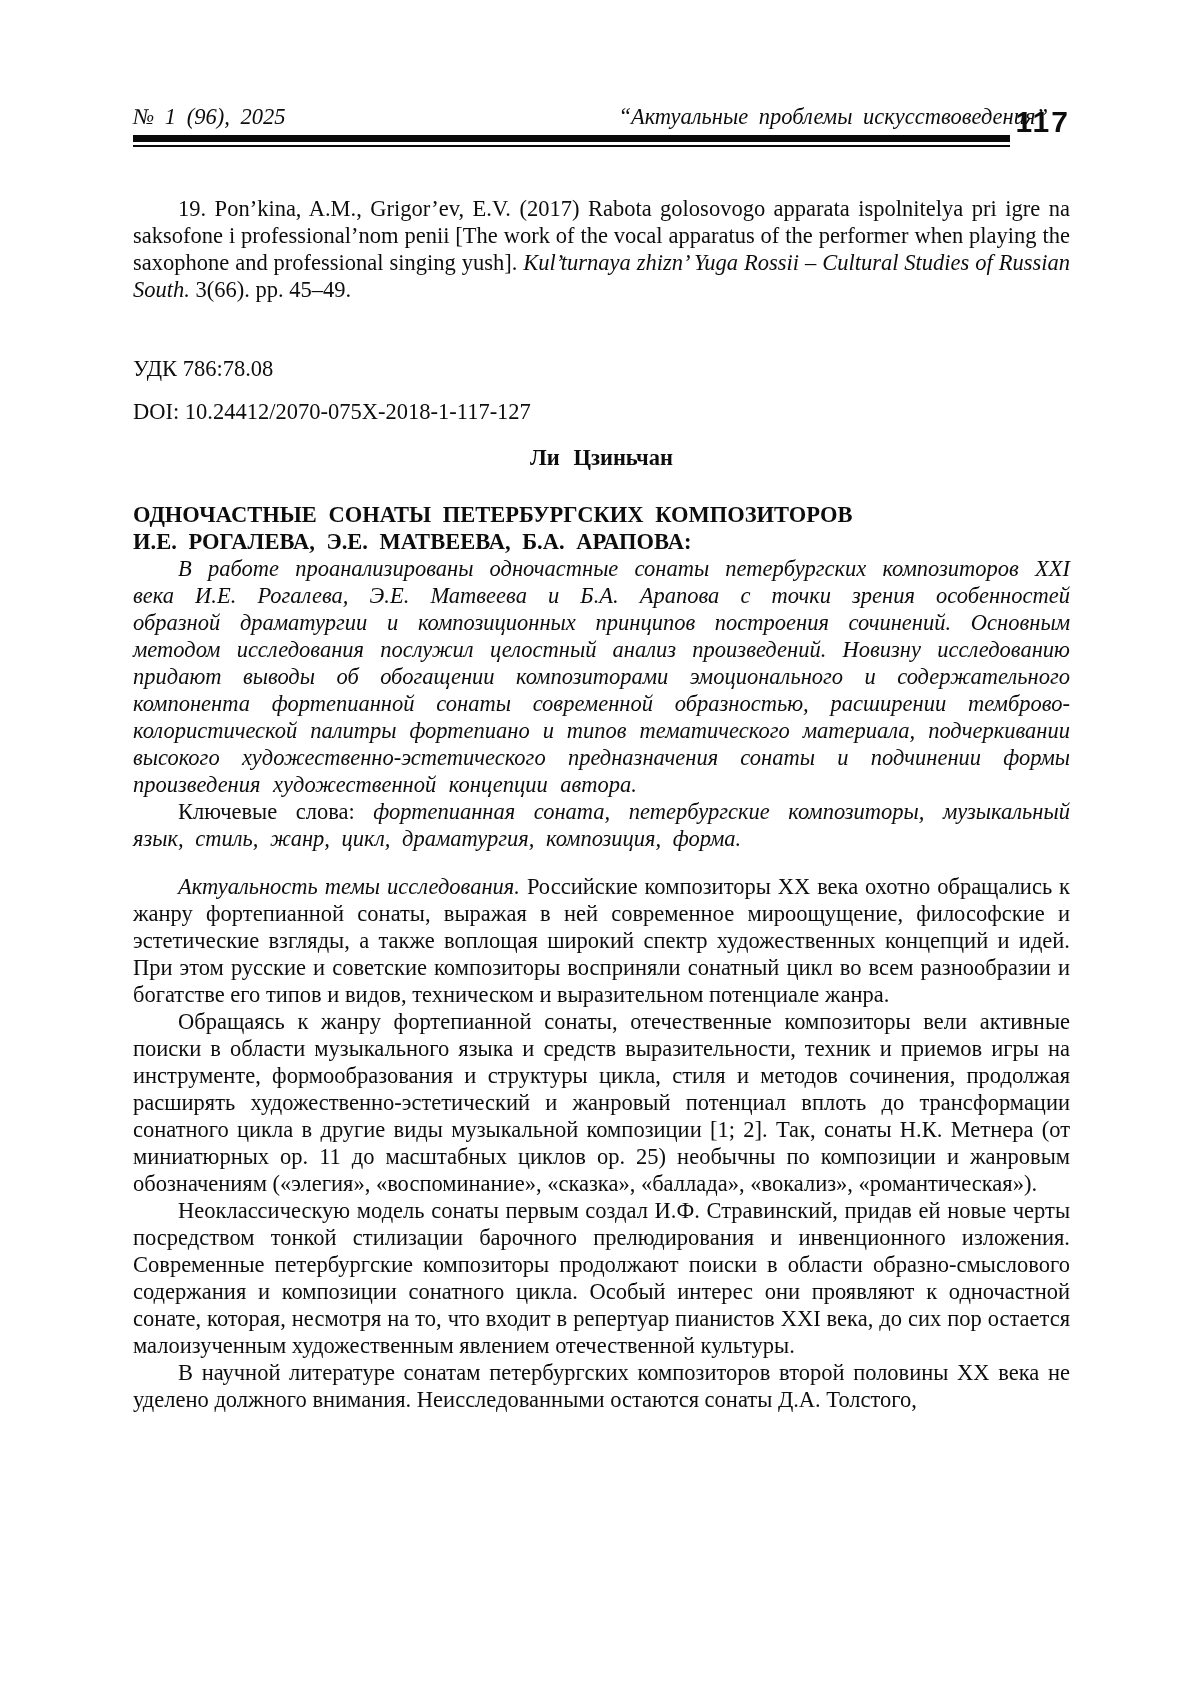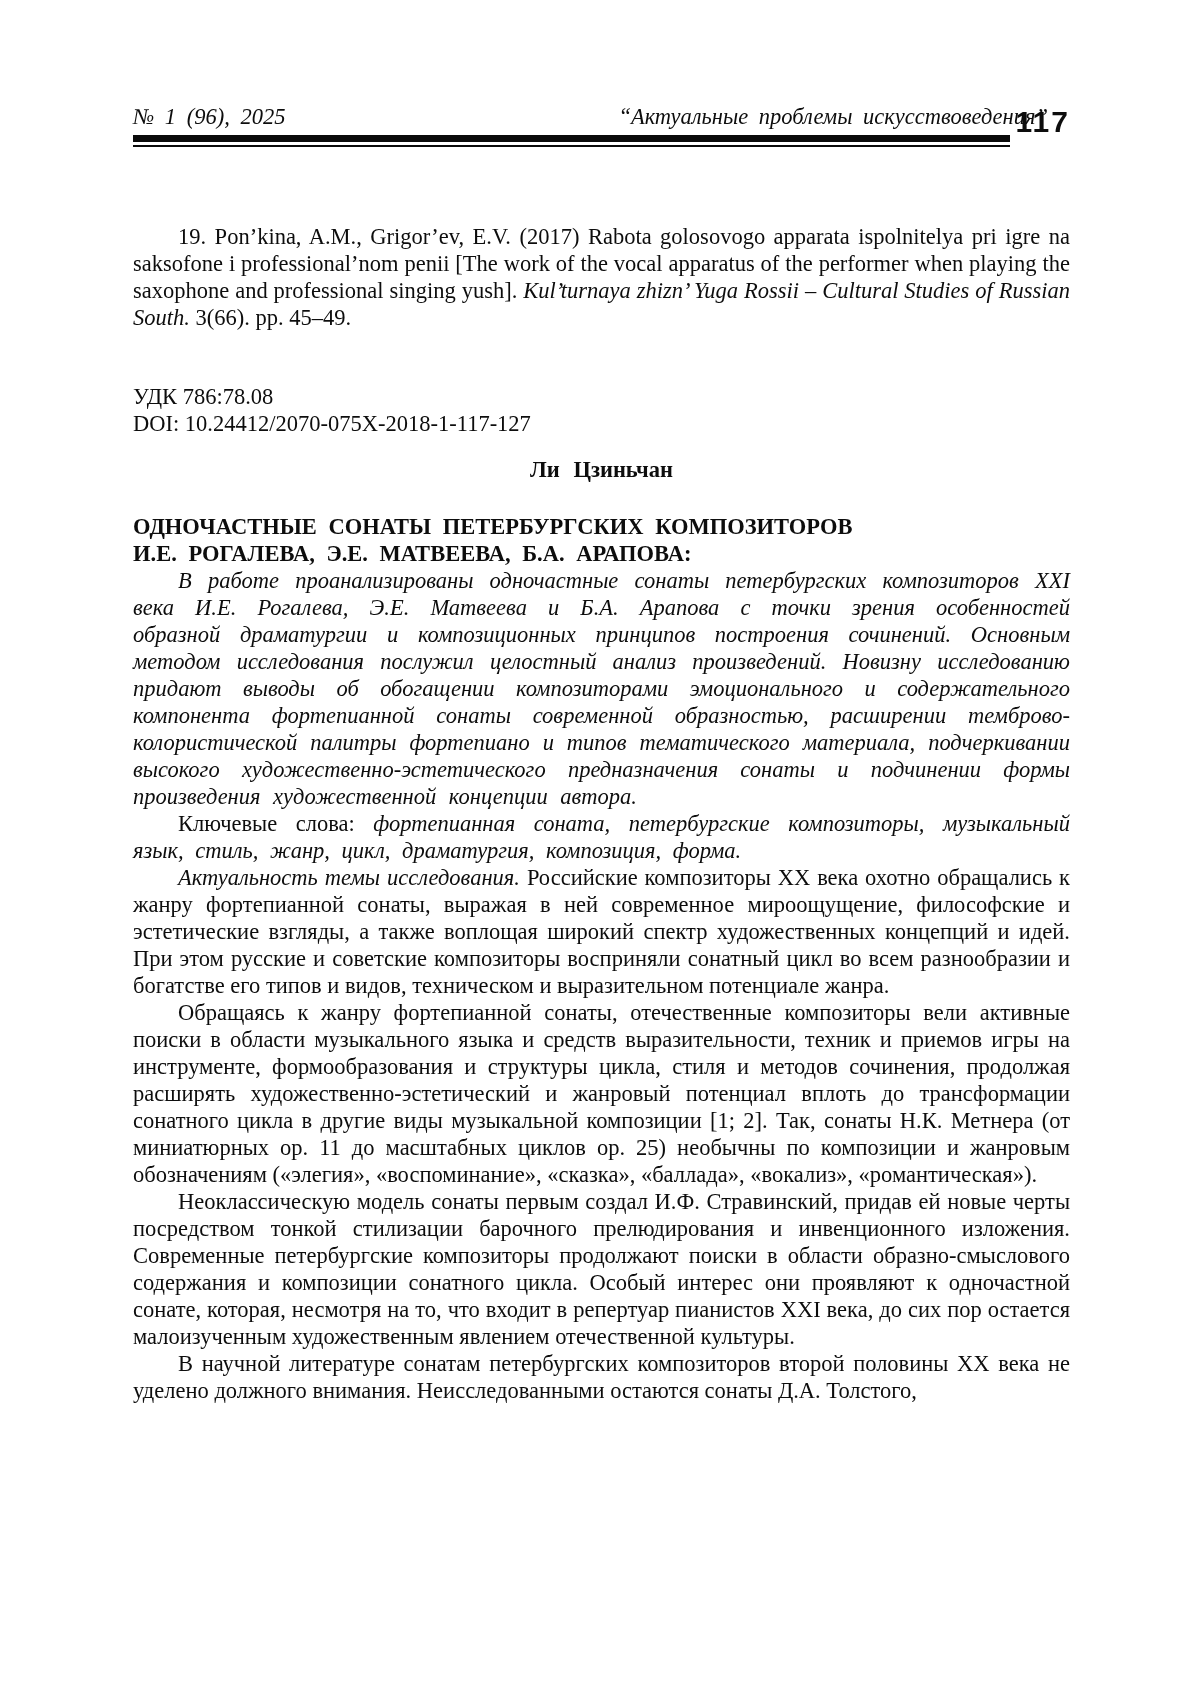--- a/index.html
+++ b/index.html
@@ -64,30 +64,31 @@
   p, .line {
     margin: 0;
     font-size: 22.5px;
     line-height: 27px;
   }
   .justified {
     text-align: justify;
     text-indent: 45px;
   }
   .reference {
-    margin-top: 76px;
+    margin-top: 48px;
   }
   .reference .lat-italic {
     font-style: italic;
   }
   .meta-block {
     margin-top: 52px;
   }
   .meta-block .line {
     text-indent: 0;
+    margin-top: 16px;
   }
   .author {
     margin-top: 19px;
     text-align: center;
     font-weight: bold;
     word-spacing: 8px;
   }
   .title-block {
     margin-top: 30px;
     text-align: left;
@@ -99,20 +100,21 @@
     word-spacing: 7px;
   }
   .keywords {
     font-style: italic;
     word-spacing: 6px;
   }
   .keywords .kw-label {
     font-style: normal;
   }
   .body-start {
+    margin-top: 21px;
   }
   .lead-italic {
     font-style: italic;
   }
 </style>
 </head>
 <body>
 
 <div class="page">
 

